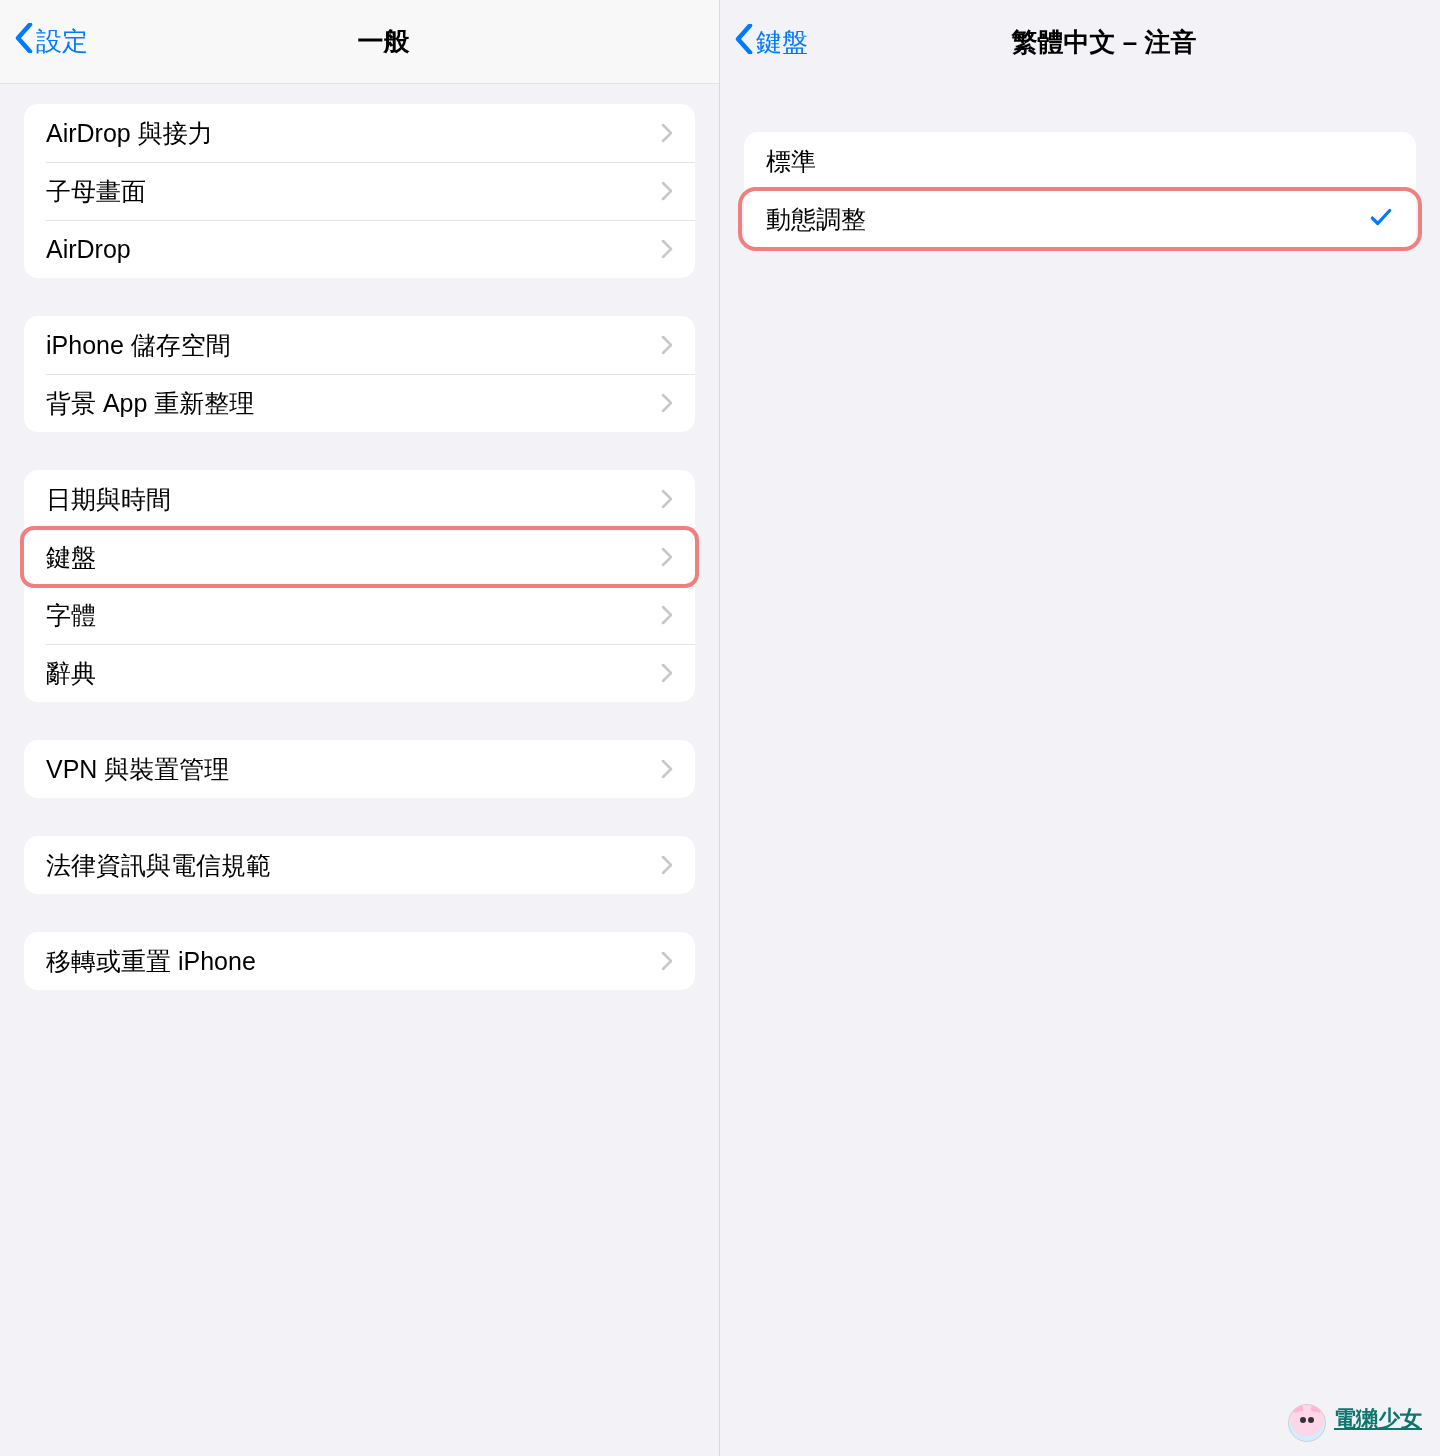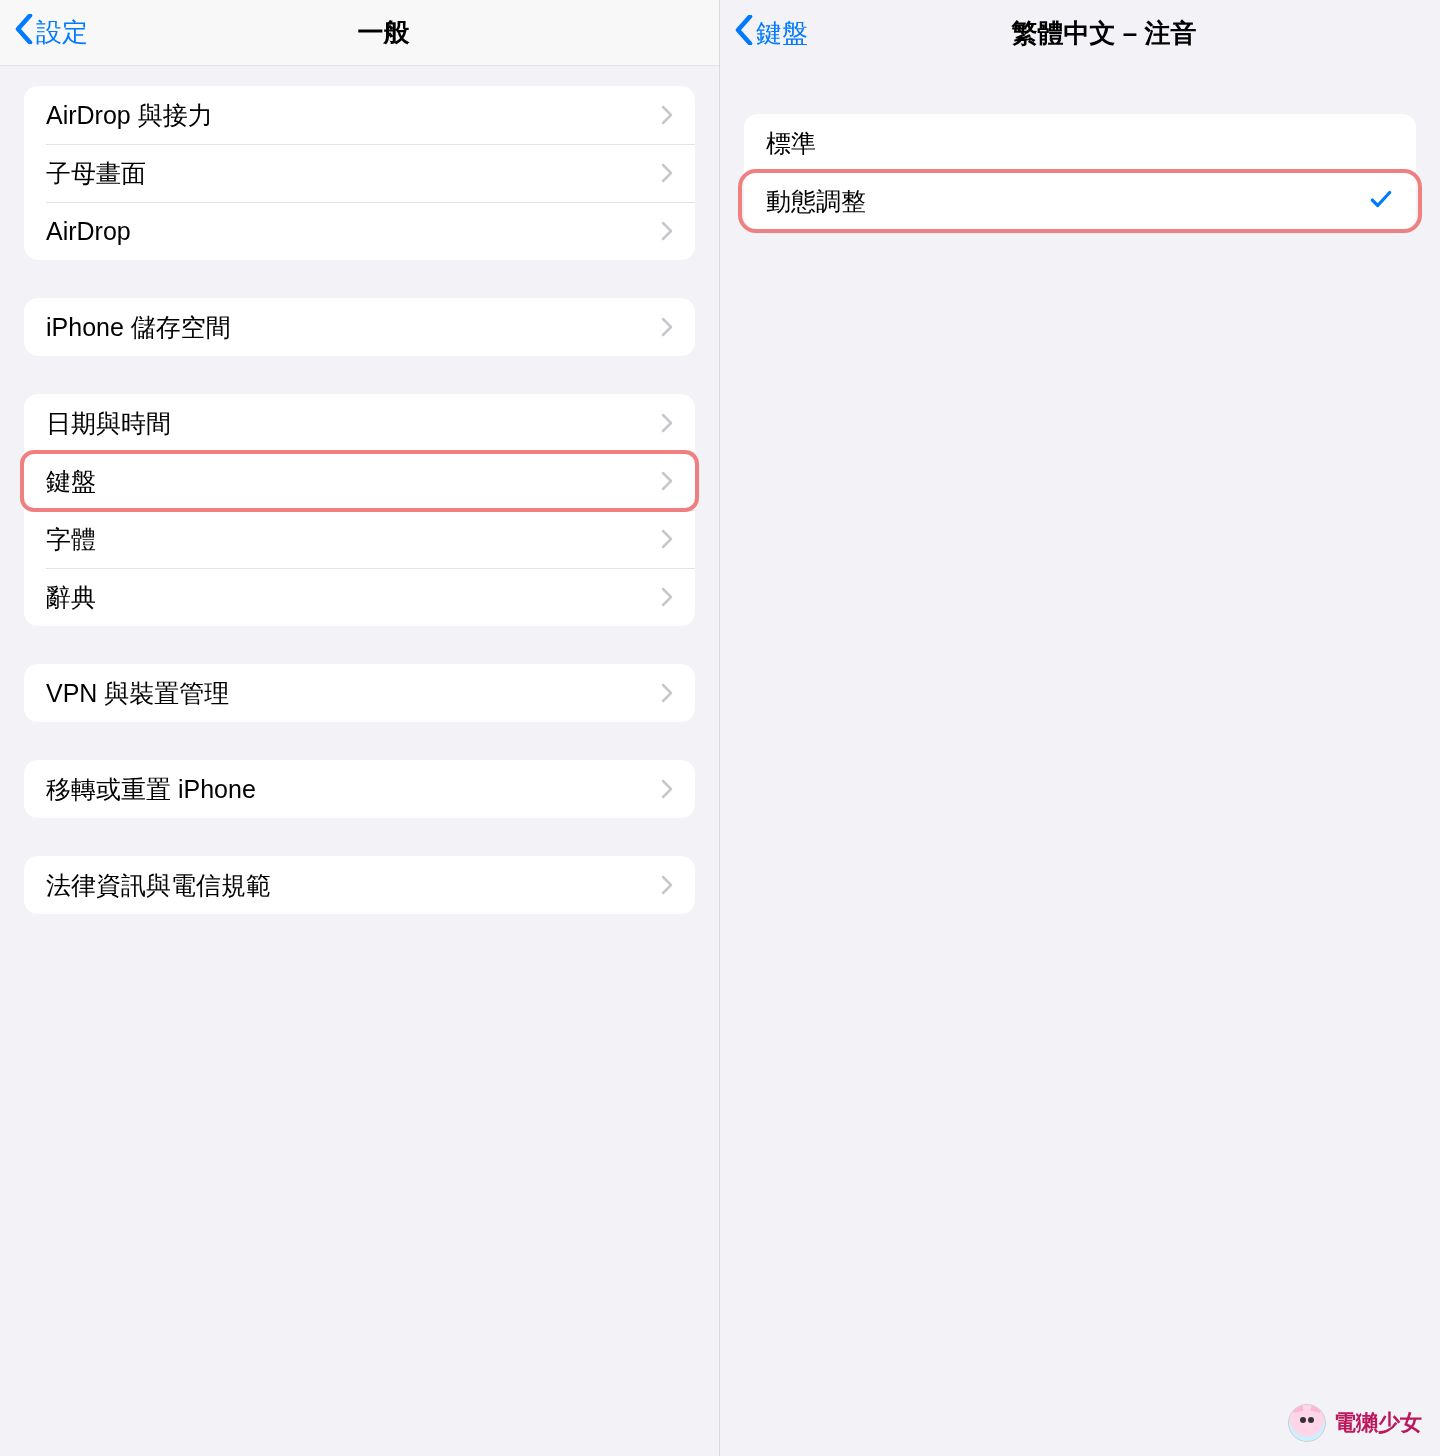--- a/index.html
+++ b/index.html
@@ -3,21 +3,21 @@
 <meta charset="utf-8">
 <style>
   * { box-sizing: border-box; margin: 0; padding: 0; }
   html, body { width: 1440px; height: 1456px; font-family: -apple-system, 'Helvetica Neue', Arial, sans-serif; }
   body { display: flex; background: #f2f2f7; }
 
   .pane { width: 50%; height: 100%; background: #f2f2f7; position: relative; }
   .pane.left { border-right: 1px solid #d9d9de; }
 
   .nav {
-    height: 66px;
+    height: 84px;
     display: flex;
     align-items: center;
     padding: 12px 14px;
     position: relative;
     background: #f8f8f9;
     border-bottom: 1px solid #e3e3e7;
   }
   .nav-back {
     display: flex; align-items: center; gap: 2px;
     color: #007aff; font-size: 26px; font-weight: 400;
@@ -81,22 +81,22 @@
     border-radius: 18px;
     pointer-events: none;
     z-index: 5;
   }
   .group.round-top .row:first-child { border-top-left-radius: 14px; border-top-right-radius: 14px; }
   .group.round-bot .row:last-child  { border-bottom-left-radius: 14px; border-bottom-right-radius: 14px; }
 
   .watermark {
     position: absolute;
     right: 18px; bottom: 14px;
-    display: flex; align-items: center; gap: 8px;
-    color: #be185d; font-size: 22px; font-weight: 600;
+    display: flex; align-items: flex-start; gap: 8px;
+    color: #0f766e; font-size: 22px; font-weight: 600; text-decoration: underline;
   }
   .watermark .avatar {
     width: 38px; height: 38px; border-radius: 50%;
     background: radial-gradient(circle at 50% 40%, #ffd6e8 0 60%, #cdefff 60% 100%);
     position: relative; overflow: hidden;
     border: 1px solid #d0d0d0;
   }
   .watermark .avatar::before, .watermark .avatar::after {
     content: ""; position: absolute; top: 12px; width: 6px; height: 6px;
     background: #333; border-radius: 50%;
@@ -159,20 +159,28 @@
 
   <div class="group round-top round-bot">
     <div class="row">
       <span class="label">iPhone 儲存空間</span>
       <span class="chev">
           <svg viewBox="0 0 12 20">
             <polyline points="2,2 10,10 2,18" fill="none" stroke-width="2.5" stroke-linecap="round" stroke-linejoin="round"></polyline>
           </svg>
         </span>
     </div>
+    <div class="row">
+      <span class="label">背景 App 重新整理</span>
+      <span class="chev">
+          <svg viewBox="0 0 12 20">
+            <polyline points="2,2 10,10 2,18" fill="none" stroke-width="2.5" stroke-linecap="round" stroke-linejoin="round"></polyline>
+          </svg>
+        </span>
+    </div>
   </div>
 
   <div class="group round-top round-bot">
     <div class="row">
       <span class="label">日期與時間</span>
       <span class="chev">
           <svg viewBox="0 0 12 20">
             <polyline points="2,2 10,10 2,18" fill="none" stroke-width="2.5" stroke-linecap="round" stroke-linejoin="round"></polyline>
           </svg>
         </span>
@@ -207,34 +215,34 @@
     <div class="row">
       <span class="label">VPN 與裝置管理</span>
       <span class="chev">
           <svg viewBox="0 0 12 20">
             <polyline points="2,2 10,10 2,18" fill="none" stroke-width="2.5" stroke-linecap="round" stroke-linejoin="round"></polyline>
           </svg>
         </span>
     </div>
   </div>
 
+  <div class="group round-top round-bot">
+    <div class="row">
+      <span class="label">法律資訊與電信規範</span>
+      <span class="chev">
+          <svg viewBox="0 0 12 20">
+            <polyline points="2,2 10,10 2,18" fill="none" stroke-width="2.5" stroke-linecap="round" stroke-linejoin="round"></polyline>
+          </svg>
+        </span>
+    </div>
+  </div>
+
   <div class="group round-top" style="margin-bottom:0;">
     <div class="row">
       <span class="label">移轉或重置 iPhone</span>
-      <span class="chev">
-          <svg viewBox="0 0 12 20">
-            <polyline points="2,2 10,10 2,18" fill="none" stroke-width="2.5" stroke-linecap="round" stroke-linejoin="round"></polyline>
-          </svg>
-        </span>
-    </div>
-  </div>
-
-  <div class="group round-top round-bot">
-    <div class="row">
-      <span class="label">法律資訊與電信規範</span>
       <span class="chev">
           <svg viewBox="0 0 12 20">
             <polyline points="2,2 10,10 2,18" fill="none" stroke-width="2.5" stroke-linecap="round" stroke-linejoin="round"></polyline>
           </svg>
         </span>
     </div>
   </div>
 </div>
 
 <div class="pane right">

